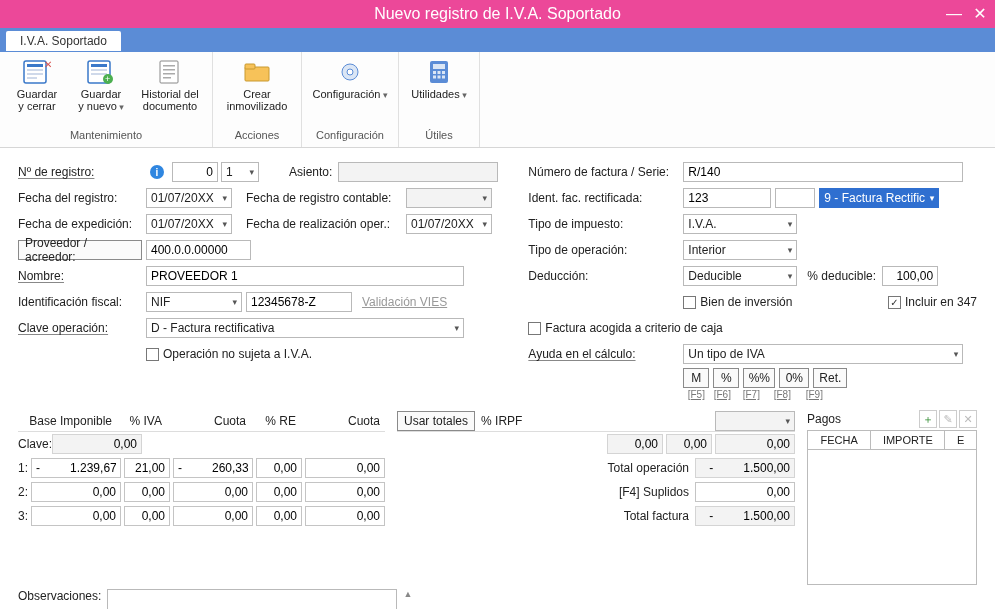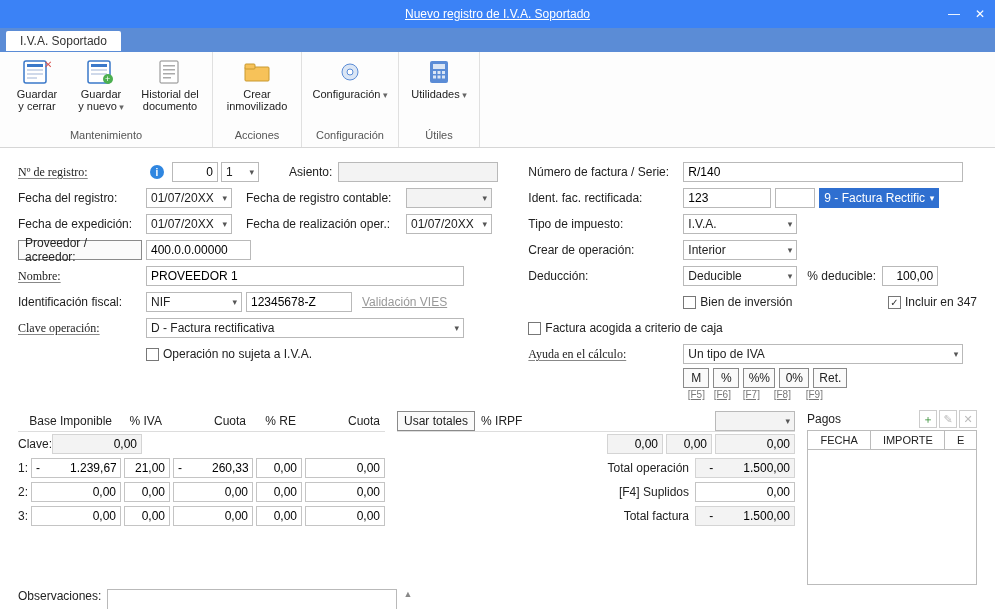--- a/index.html
+++ b/index.html
@@ -1,38 +1,38 @@
 <!DOCTYPE html>
 <html><head>
 <meta charset="utf-8">
 <style>
 * { box-sizing: border-box; margin: 0; padding: 0; font-family: "Segoe UI", Tahoma, sans-serif; }
 body { background: #fff; font-size: 12px; color: #222; width: 995px; height: 609px; overflow: hidden; }
 
-.titlebar { background: #3b82f6; color: #fff; height: 28px; line-height: 28px; text-align: center; position: relative; font-size: 12px; text-decoration: underline; }
+.titlebar { background: #ec4899; color: #fff; height: 28px; line-height: 28px; text-align: center; position: relative; font-size: 16px; }
 .titlebar .controls { position: absolute; right: 6px; top: 0; display: flex; gap: 8px; }
 .titlebar .ctl { width: 18px; text-align: center; cursor: pointer; }
 
 .tabstrip { background: #5b8cd6; height: 24px; padding-left: 6px; padding-top: 2px; }
 .tabstrip .tab { display: inline-block; background: #fff; color: #333; padding: 3px 14px; font-size: 12px; border-radius: 2px 2px 0 0; position: relative; top: 1px; }
 
 .ribbon { background: #fdfdfd; border-bottom: 1px solid #d6d6d6; height: 96px; display: flex; }
 .rgroup { border-right: 1px solid #e0e0e0; padding: 4px 8px 2px 8px; display: flex; flex-direction: column; justify-content: space-between; }
 .rgroup-items { display: flex; gap: 6px; align-items: flex-start; }
 .rgroup-label { text-align: center; font-size: 11px; color: #555; height: 16px; }
 .rbutton { text-align: center; width: 58px; padding-top: 2px; cursor: pointer; }
 .rico { width: 32px; height: 28px; margin: 0 auto 2px auto; display: flex; align-items: center; justify-content: center; }
 .rbl { font-size: 11px; line-height: 12px; text-align: center; }
 .rbl .drop::after { content: " ▾"; font-size: 9px; color: #666; }
 
 .form { padding: 12px 18px 8px 18px; display: flex; gap: 30px; }
 .col { flex: 1; }
 .row { display: flex; align-items: center; height: 24px; margin-bottom: 2px; }
 .lbl { width: 128px; font-size: 12px; }
-.lbl.u { text-decoration: underline; text-underline-offset: 2px; text-decoration-color: #888; font-family: Liberation Serif, serif; }
+.lbl.u { text-decoration: underline; text-underline-offset: 2px; text-decoration-color: #888; }
 .inp { border: 1px solid #b9b9b9; height: 20px; padding: 0 4px; font-size: 12px; background:#fff; }
 .inp.ro { background: #f3f3f3; }
 .inp.r { text-align: right; }
 .sel { border: 1px solid #b9b9b9; height: 20px; font-size: 12px; background: #fff; display: flex; align-items: center; padding: 0 4px; justify-content: space-between; cursor: pointer; }
 .sel .car { font-size: 9px; color: #555; margin-left:4px;}
 .btnframe { border: 1px solid #8a8a8a; padding: 1px 6px; height: 20px; font-size: 12px; background: #fafafa; cursor: pointer; display:inline-flex; align-items:center; }
 .chk { display: inline-flex; align-items: center; gap: 4px; cursor: pointer; }
 .chk .box { width: 13px; height: 13px; border: 1px solid #777; display: inline-flex; align-items:center; justify-content:center; font-size:10px; color:#333;}
 .info-ico { width:14px;height:14px;border-radius:50%;background:#2f86e0;color:#fff;display:inline-flex;align-items:center;justify-content:center;font-size:10px;font-weight:bold;margin-left:4px; }
 
@@ -271,21 +271,21 @@
         </div>
     </div>
     <div class="row">
       <span class="lbl" style="width:155px">Tipo de impuesto:</span>
       <div class="sel" style="width:114px">
           <span>I.V.A.</span>
           <span class="car">▾</span>
         </div>
     </div>
     <div class="row">
-      <span class="lbl" style="width:155px">Crear de operación:</span>
+      <span class="lbl" style="width:155px">Tipo de operación:</span>
       <div class="sel" style="width:114px">
           <span>Interior</span>
           <span class="car">▾</span>
         </div>
     </div>
     <div class="row">
       <span class="lbl" style="width:155px">Deducción:</span>
       <div class="sel" style="width:114px">
           <span>Deducible</span>
           <span class="car">▾</span>

